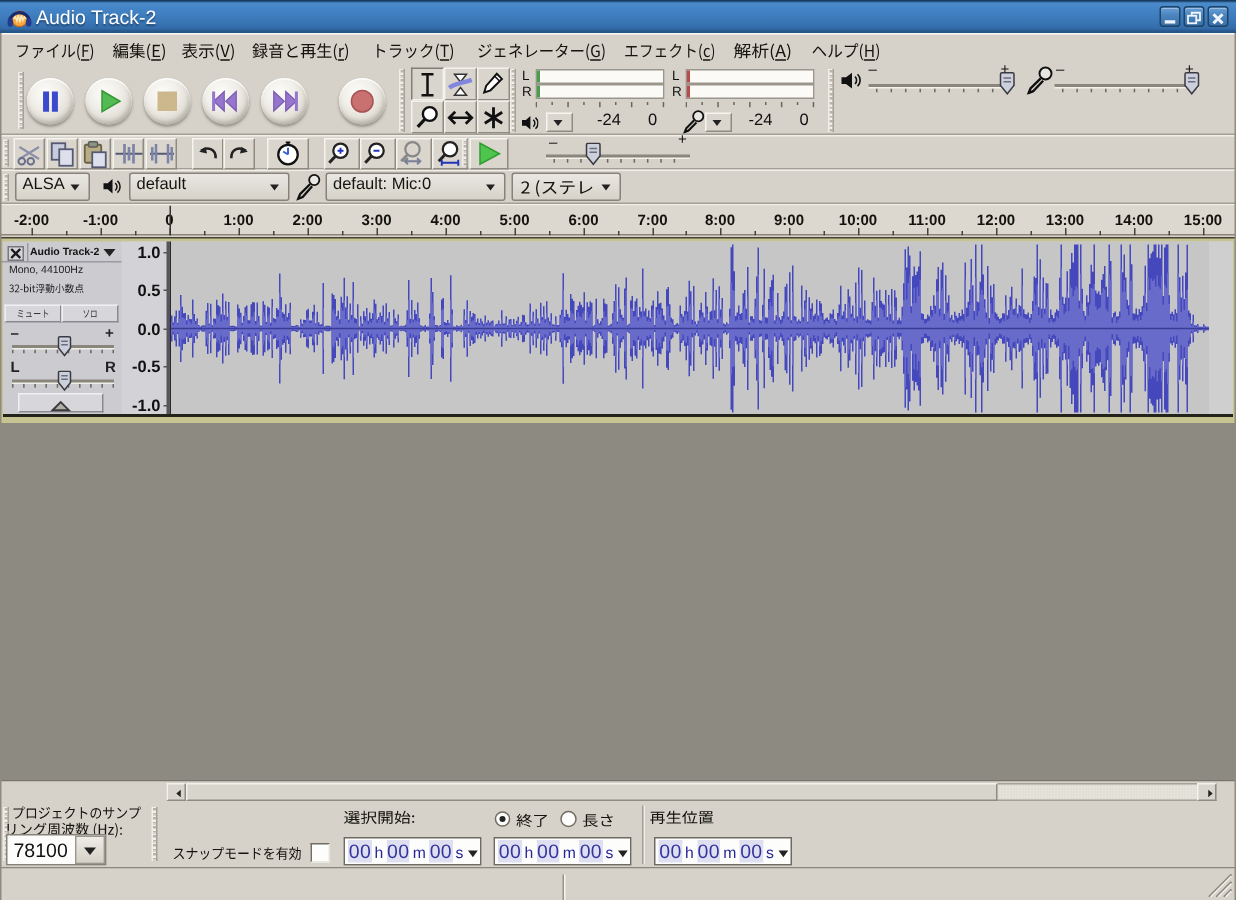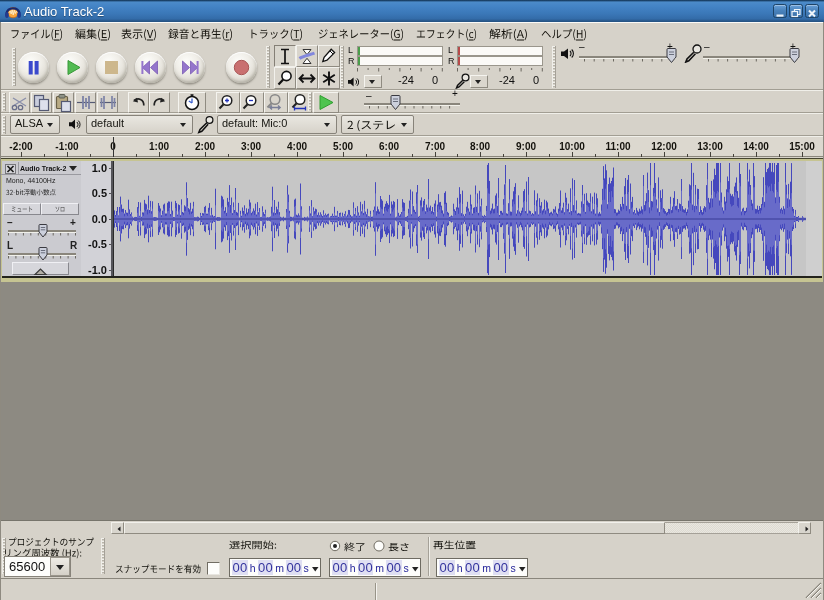--- a/index.html
+++ b/index.html
@@ -511,21 +511,21 @@
       <g transform="translate(0,9.5) scale(0.9053,1)">
         <path d="M7.6 -6.8Q7.6 -6.6 7.8 -6.4Q8.0 -6.2 8.3 -6.2Q8.5 -6.2 8.7 -6.4Q8.9 -6.6 8.9 -6.8Q8.9 -7.1 8.7 -7.3Q8.5 -7.5 8.3 -7.5Q8.0 -7.5 7.8 -7.3Q7.6 -7.1 7.6 -6.8ZM7.2 -6.8Q7.2 -7.1 7.4 -7.4Q7.5 -7.6 7.7 -7.7Q8.0 -7.9 8.3 -7.9Q8.6 -7.9 8.8 -7.7Q9.1 -7.6 9.2 -7.4Q9.3 -7.1 9.3 -6.8Q9.3 -6.5 9.2 -6.3Q9.1 -6.1 8.8 -5.9Q8.6 -5.8 8.3 -5.8Q8.0 -5.8 7.7 -5.9Q7.5 -6.1 7.4 -6.3Q7.2 -6.5 7.2 -6.8ZM8.0 -6.2Q8.0 -6.1 8.0 -6.0Q7.9 -5.9 7.9 -5.7Q7.8 -5.3 7.7 -4.9Q7.6 -4.4 7.4 -3.9Q7.2 -3.5 7.0 -3.0Q6.8 -2.6 6.5 -2.2Q6.0 -1.7 5.5 -1.2Q5.0 -0.7 4.3 -0.3Q3.6 0.1 2.7 0.3L2.1 -0.4Q3.0 -0.6 3.7 -0.9Q4.4 -1.3 4.9 -1.7Q5.4 -2.2 5.8 -2.7Q6.1 -3.1 6.4 -3.6Q6.6 -4.2 6.8 -4.7Q7.0 -5.3 7.0 -5.8Q6.9 -5.8 6.5 -5.8Q6.2 -5.8 5.7 -5.8Q5.2 -5.8 4.6 -5.8Q4.1 -5.8 3.6 -5.8Q3.1 -5.8 2.7 -5.8Q2.3 -5.8 2.2 -5.8Q1.9 -5.8 1.7 -5.7Q1.4 -5.7 1.2 -5.7V-6.6Q1.4 -6.6 1.5 -6.5Q1.7 -6.5 1.9 -6.5Q2.0 -6.5 2.2 -6.5Q2.3 -6.5 2.6 -6.5Q2.9 -6.5 3.3 -6.5Q3.7 -6.5 4.2 -6.5Q4.6 -6.5 5.1 -6.5Q5.5 -6.5 5.9 -6.5Q6.3 -6.5 6.6 -6.5Q6.9 -6.5 7.0 -6.5Q7.1 -6.5 7.2 -6.5Q7.3 -6.5 7.5 -6.6Z M10.9 -6.5Q11.2 -6.5 11.4 -6.5Q11.6 -6.5 11.7 -6.5Q11.8 -6.5 12.2 -6.5Q12.5 -6.5 12.9 -6.5Q13.3 -6.5 13.8 -6.5Q14.3 -6.5 14.8 -6.5Q15.3 -6.5 15.7 -6.5Q16.1 -6.5 16.4 -6.5Q16.7 -6.5 16.8 -6.5Q17.0 -6.5 17.2 -6.5Q17.5 -6.5 17.7 -6.5Q17.7 -6.3 17.7 -6.1Q17.7 -5.9 17.7 -5.8Q17.7 -5.7 17.7 -5.4Q17.7 -5.1 17.7 -4.7Q17.7 -4.3 17.7 -3.9Q17.7 -3.4 17.7 -2.9Q17.7 -2.5 17.7 -2.1Q17.7 -1.7 17.7 -1.4Q17.7 -1.2 17.7 -1.1Q17.7 -1.0 17.7 -0.8Q17.7 -0.6 17.7 -0.4Q17.7 -0.3 17.7 -0.1Q17.7 0.0 17.7 0.1H16.9Q16.9 0.0 16.9 -0.2Q16.9 -0.3 16.9 -0.6Q16.9 -0.8 16.9 -1.0Q16.9 -1.1 16.9 -1.3Q16.9 -1.6 16.9 -2.1Q16.9 -2.5 16.9 -3.0Q16.9 -3.5 16.9 -4.0Q16.9 -4.5 16.9 -4.9Q16.9 -5.3 16.9 -5.5Q16.9 -5.7 16.9 -5.7H11.7Q11.7 -5.7 11.7 -5.5Q11.7 -5.3 11.7 -4.9Q11.7 -4.5 11.7 -4.0Q11.7 -3.5 11.7 -3.0Q11.7 -2.5 11.7 -2.1Q11.7 -1.7 11.7 -1.4Q11.7 -1.1 11.7 -1.0Q11.7 -0.9 11.7 -0.7Q11.7 -0.5 11.7 -0.4Q11.7 -0.2 11.7 -0.1Q11.7 0.0 11.7 0.1H10.9Q10.9 0.0 10.9 -0.1Q10.9 -0.3 10.9 -0.4Q10.9 -0.6 10.9 -0.8Q10.9 -1.0 10.9 -1.1Q10.9 -1.2 10.9 -1.4Q10.9 -1.7 10.9 -2.1Q10.9 -2.5 10.9 -3.0Q10.9 -3.4 10.9 -3.9Q10.9 -4.4 10.9 -4.8Q10.9 -5.1 10.9 -5.4Q10.9 -5.7 10.9 -5.8Q10.9 -5.9 10.9 -6.1Q10.9 -6.3 10.9 -6.5ZM17.2 -1.2V-0.5H11.3V-1.2Z M25.8 -7.1Q25.9 -6.9 26.1 -6.7Q26.3 -6.4 26.4 -6.1Q26.6 -5.8 26.7 -5.6L26.1 -5.4Q26.0 -5.6 25.9 -5.9Q25.7 -6.1 25.6 -6.4Q25.4 -6.6 25.3 -6.9ZM27.0 -7.5Q27.2 -7.4 27.3 -7.1Q27.5 -6.9 27.7 -6.6Q27.8 -6.3 28.0 -6.1L27.4 -5.8Q27.3 -6.1 27.1 -6.4Q27.0 -6.6 26.8 -6.9Q26.7 -7.1 26.5 -7.3ZM21.7 -7.2Q22.0 -7.1 22.2 -6.9Q22.5 -6.7 22.8 -6.6Q23.1 -6.4 23.4 -6.2Q23.7 -6.0 23.8 -5.9L23.4 -5.2Q23.2 -5.4 22.9 -5.5Q22.7 -5.7 22.4 -5.9Q22.1 -6.1 21.8 -6.3Q21.5 -6.5 21.3 -6.6ZM20.3 -0.4Q20.8 -0.5 21.4 -0.7Q21.9 -0.8 22.5 -1.1Q23.0 -1.3 23.5 -1.5Q24.3 -2.0 25.0 -2.6Q25.6 -3.1 26.2 -3.7Q26.7 -4.4 27.1 -5.0L27.6 -4.2Q26.9 -3.3 26.0 -2.4Q25.0 -1.5 23.9 -0.8Q23.4 -0.6 22.9 -0.3Q22.3 -0.1 21.8 0.1Q21.2 0.2 20.8 0.3ZM20.3 -5.1Q20.5 -5.0 20.8 -4.8Q21.1 -4.6 21.4 -4.4Q21.7 -4.3 22.0 -4.1Q22.2 -3.9 22.4 -3.8L22.0 -3.1Q21.8 -3.3 21.5 -3.4Q21.3 -3.6 21.0 -3.8Q20.7 -4.0 20.4 -4.2Q20.1 -4.3 19.9 -4.4Z M30.4 -4.9Q30.6 -4.9 30.8 -4.9Q31.0 -4.9 31.1 -4.9H35.5Q35.6 -4.9 35.8 -4.9Q36.0 -4.9 36.1 -4.9V-4.2Q36.0 -4.2 35.8 -4.2Q35.6 -4.2 35.5 -4.2H31.1Q31.0 -4.2 30.8 -4.2Q30.6 -4.2 30.4 -4.2ZM32.8 -0.3V-4.5H33.6V-0.3ZM30.0 -0.7Q30.1 -0.7 30.3 -0.7Q30.5 -0.7 30.7 -0.7H35.9Q36.1 -0.7 36.2 -0.7Q36.4 -0.7 36.5 -0.7V0.1Q36.4 0.0 36.2 0.0Q36.0 0.0 35.9 0.0H30.7Q30.5 0.0 30.3 0.0Q30.2 0.0 30.0 0.1Z M46.3 -5.9Q46.2 -5.8 46.2 -5.7Q46.1 -5.5 46.1 -5.4Q45.9 -5.0 45.7 -4.4Q45.5 -3.8 45.1 -3.3Q44.8 -2.7 44.4 -2.2Q43.7 -1.4 42.8 -0.7Q41.9 -0.1 40.6 0.4L39.9 -0.2Q40.8 -0.5 41.5 -0.8Q42.2 -1.2 42.7 -1.6Q43.3 -2.1 43.7 -2.6Q44.1 -3.0 44.4 -3.5Q44.7 -4.1 44.9 -4.6Q45.1 -5.1 45.2 -5.5H41.7L42.0 -6.2Q42.1 -6.2 42.4 -6.2Q42.7 -6.2 43.1 -6.2Q43.5 -6.2 43.9 -6.2Q44.3 -6.2 44.6 -6.2Q44.9 -6.2 45.0 -6.2Q45.2 -6.2 45.4 -6.3Q45.5 -6.3 45.6 -6.3ZM43.1 -7.4Q43.0 -7.2 42.9 -7.0Q42.8 -6.8 42.7 -6.6Q42.4 -6.1 42.0 -5.5Q41.5 -4.9 41.0 -4.3Q40.4 -3.7 39.6 -3.2L38.9 -3.7Q39.6 -4.1 40.0 -4.5Q40.5 -4.9 40.9 -5.4Q41.3 -5.8 41.5 -6.2Q41.8 -6.6 41.9 -6.9Q42.0 -7.0 42.1 -7.3Q42.2 -7.5 42.2 -7.7Z M50.7 -0.8Q50.7 -1.0 50.7 -1.4Q50.7 -1.8 50.7 -2.3Q50.7 -2.9 50.7 -3.5Q50.7 -4.1 50.7 -4.7Q50.7 -5.3 50.7 -5.7Q50.7 -6.2 50.7 -6.4Q50.7 -6.6 50.7 -6.8Q50.7 -7.1 50.6 -7.4H51.6Q51.5 -7.1 51.5 -6.9Q51.5 -6.6 51.5 -6.4Q51.5 -6.0 51.5 -5.5Q51.5 -5.0 51.5 -4.4Q51.5 -3.8 51.5 -3.2Q51.5 -2.6 51.5 -2.1Q51.5 -1.6 51.5 -1.3Q51.5 -0.9 51.5 -0.8Q51.5 -0.7 51.5 -0.5Q51.5 -0.3 51.5 -0.1Q51.5 0.1 51.6 0.3H50.6Q50.7 0.1 50.7 -0.3Q50.7 -0.6 50.7 -0.8ZM51.3 -4.9Q51.8 -4.7 52.4 -4.5Q52.9 -4.3 53.5 -4.1Q54.1 -3.9 54.6 -3.7Q55.2 -3.4 55.5 -3.2L55.2 -2.4Q54.8 -2.7 54.3 -2.9Q53.8 -3.1 53.3 -3.3Q52.7 -3.6 52.2 -3.7Q51.7 -3.9 51.3 -4.0Z M62.4 -6.5Q62.3 -5.7 62.1 -4.9Q62.0 -4.1 61.7 -3.4Q61.5 -2.4 61.1 -1.7Q60.8 -1.1 60.4 -0.8Q60.0 -0.4 59.5 -0.4Q59.1 -0.4 58.7 -0.7Q58.3 -1.0 58.1 -1.6Q57.8 -2.2 57.8 -3.0Q57.8 -3.7 58.2 -4.4Q58.5 -5.1 59.0 -5.7Q59.6 -6.2 60.4 -6.5Q61.1 -6.8 62.0 -6.8Q62.8 -6.8 63.5 -6.5Q64.2 -6.3 64.6 -5.8Q65.1 -5.3 65.4 -4.7Q65.6 -4.0 65.6 -3.3Q65.6 -2.3 65.2 -1.6Q64.8 -0.8 64.0 -0.3Q63.2 0.1 62.1 0.3L61.6 -0.4Q61.8 -0.4 62.1 -0.5Q62.3 -0.5 62.4 -0.5Q62.9 -0.6 63.3 -0.9Q63.8 -1.1 64.1 -1.4Q64.4 -1.8 64.6 -2.3Q64.8 -2.7 64.8 -3.4Q64.8 -3.9 64.7 -4.4Q64.5 -4.9 64.1 -5.3Q63.7 -5.7 63.2 -5.9Q62.7 -6.1 62.0 -6.1Q61.2 -6.1 60.6 -5.8Q59.9 -5.6 59.5 -5.1Q59.1 -4.6 58.8 -4.1Q58.6 -3.5 58.6 -3.0Q58.6 -2.4 58.7 -2.0Q58.9 -1.7 59.1 -1.5Q59.3 -1.3 59.6 -1.3Q59.8 -1.3 60.0 -1.5Q60.3 -1.7 60.5 -2.2Q60.8 -2.7 61.0 -3.5Q61.2 -4.2 61.3 -5.0Q61.5 -5.8 61.6 -6.5Z M73.3 -4.4Q73.3 -3.4 73.2 -2.7Q73.1 -1.9 72.8 -1.4Q72.5 -0.8 72.0 -0.4Q71.4 0.1 70.6 0.4L70.0 -0.2Q70.6 -0.4 71.1 -0.7Q71.6 -1.0 71.9 -1.5Q72.3 -1.9 72.4 -2.6Q72.6 -3.3 72.6 -4.3V-6.6Q72.6 -6.9 72.6 -7.1Q72.5 -7.3 72.5 -7.4H73.4Q73.4 -7.3 73.4 -7.1Q73.3 -6.9 73.3 -6.6ZM69.9 -7.3Q69.9 -7.3 69.9 -7.1Q69.9 -6.9 69.9 -6.6V-3.2Q69.9 -3.0 69.9 -2.8Q69.9 -2.6 69.9 -2.5Q69.9 -2.3 69.9 -2.3H69.1Q69.1 -2.3 69.1 -2.5Q69.1 -2.6 69.1 -2.8Q69.1 -3.0 69.1 -3.2V-6.6Q69.1 -6.8 69.1 -7.0Q69.1 -7.2 69.1 -7.3ZM67.1 -5.5Q67.2 -5.5 67.3 -5.5Q67.5 -5.5 67.7 -5.4Q67.9 -5.4 68.1 -5.4H74.4Q74.7 -5.4 74.9 -5.4Q75.2 -5.5 75.3 -5.5V-4.7Q75.2 -4.7 74.9 -4.7Q74.7 -4.7 74.4 -4.7H68.1Q67.9 -4.7 67.7 -4.7Q67.5 -4.7 67.3 -4.7Q67.2 -4.7 67.1 -4.7Z M78.2 -7.0Q78.4 -6.8 78.7 -6.5Q79.1 -6.3 79.4 -6.0Q79.8 -5.7 80.1 -5.5Q80.4 -5.2 80.6 -5.0L80.0 -4.4Q79.8 -4.6 79.5 -4.8Q79.2 -5.1 78.9 -5.4Q78.5 -5.7 78.2 -6.0Q77.9 -6.2 77.6 -6.4ZM77.3 -0.6Q78.2 -0.7 78.9 -0.9Q79.6 -1.2 80.1 -1.4Q80.7 -1.7 81.1 -2.0Q81.9 -2.4 82.5 -3.0Q83.1 -3.6 83.6 -4.3Q84.0 -4.9 84.3 -5.5L84.8 -4.7Q84.4 -4.1 84.0 -3.5Q83.5 -2.9 82.9 -2.3Q82.3 -1.7 81.6 -1.3Q81.1 -1.0 80.5 -0.7Q80.0 -0.4 79.3 -0.2Q78.6 0.0 77.8 0.2Z M93.1 -6.8Q93.1 -6.6 93.3 -6.4Q93.5 -6.2 93.8 -6.2Q94.0 -6.2 94.2 -6.4Q94.4 -6.6 94.4 -6.8Q94.4 -7.1 94.2 -7.3Q94.0 -7.5 93.8 -7.5Q93.5 -7.5 93.3 -7.3Q93.1 -7.1 93.1 -6.8ZM92.7 -6.8Q92.7 -7.1 92.9 -7.4Q93.0 -7.6 93.2 -7.7Q93.5 -7.9 93.8 -7.9Q94.1 -7.9 94.3 -7.7Q94.6 -7.6 94.7 -7.4Q94.8 -7.1 94.8 -6.8Q94.8 -6.5 94.7 -6.3Q94.6 -6.1 94.3 -5.9Q94.1 -5.8 93.8 -5.8Q93.5 -5.8 93.2 -5.9Q93.0 -6.1 92.9 -6.3Q92.7 -6.5 92.7 -6.8ZM93.5 -6.2Q93.5 -6.1 93.5 -6.0Q93.4 -5.9 93.4 -5.7Q93.3 -5.3 93.2 -4.9Q93.1 -4.4 92.9 -3.9Q92.7 -3.5 92.5 -3.0Q92.3 -2.6 92.0 -2.2Q91.5 -1.7 91.0 -1.2Q90.5 -0.7 89.8 -0.3Q89.1 0.1 88.2 0.3L87.6 -0.4Q88.5 -0.6 89.2 -0.9Q89.9 -1.3 90.4 -1.7Q90.9 -2.2 91.3 -2.7Q91.6 -3.1 91.9 -3.6Q92.1 -4.2 92.3 -4.7Q92.5 -5.3 92.5 -5.8Q92.4 -5.8 92.0 -5.8Q91.7 -5.8 91.2 -5.8Q90.7 -5.8 90.1 -5.8Q89.6 -5.8 89.1 -5.8Q88.6 -5.8 88.2 -5.8Q87.8 -5.8 87.7 -5.8Q87.4 -5.8 87.2 -5.7Q86.9 -5.7 86.7 -5.7V-6.6Q86.9 -6.6 87.0 -6.5Q87.2 -6.5 87.4 -6.5Q87.5 -6.5 87.7 -6.5Q87.8 -6.5 88.1 -6.5Q88.4 -6.5 88.8 -6.5Q89.2 -6.5 89.7 -6.5Q90.1 -6.5 90.6 -6.5Q91.0 -6.5 91.4 -6.5Q91.8 -6.5 92.1 -6.5Q92.4 -6.5 92.5 -6.5Q92.6 -6.5 92.7 -6.5Q92.8 -6.5 93.0 -6.6Z" fill="#15140f"></path>
       </g>
     </svg>
 <svg style="position:absolute;left:3px;top:546.5px;overflow:visible" width="79" height="15.5">
       <g transform="translate(0,9.5) scale(0.9922,1)">
         <path d="M7.4 -7.2Q7.4 -7.0 7.4 -6.8Q7.3 -6.6 7.3 -6.4Q7.3 -6.2 7.3 -5.9Q7.3 -5.6 7.3 -5.3Q7.3 -5.0 7.3 -4.8Q7.3 -4.0 7.3 -3.4Q7.2 -2.8 7.1 -2.4Q7.0 -1.9 6.8 -1.6Q6.6 -1.3 6.3 -1.0Q6.0 -0.6 5.6 -0.4Q5.3 -0.1 4.8 0.1Q4.4 0.3 4.1 0.4L3.5 -0.3Q4.1 -0.4 4.7 -0.7Q5.3 -1.0 5.7 -1.5Q6.0 -1.8 6.2 -2.1Q6.3 -2.4 6.4 -2.8Q6.5 -3.2 6.5 -3.7Q6.5 -4.2 6.5 -4.9Q6.5 -5.1 6.5 -5.4Q6.5 -5.6 6.5 -5.9Q6.5 -6.2 6.5 -6.4Q6.5 -6.6 6.5 -6.8Q6.5 -7.0 6.5 -7.2ZM3.0 -7.1Q3.0 -7.0 2.9 -6.8Q2.9 -6.6 2.9 -6.5Q2.9 -6.4 2.9 -6.2Q2.9 -5.9 2.9 -5.6Q2.9 -5.3 2.9 -4.9Q2.9 -4.6 2.9 -4.2Q2.9 -3.9 2.9 -3.6Q2.9 -3.4 2.9 -3.3Q2.9 -3.1 2.9 -2.9Q3.0 -2.7 3.0 -2.6H2.1Q2.1 -2.7 2.1 -2.9Q2.1 -3.1 2.1 -3.3Q2.1 -3.4 2.1 -3.6Q2.1 -3.9 2.1 -4.2Q2.1 -4.6 2.1 -4.9Q2.1 -5.3 2.1 -5.6Q2.1 -5.9 2.1 -6.2Q2.1 -6.4 2.1 -6.5Q2.1 -6.6 2.1 -6.8Q2.1 -7.0 2.1 -7.1Z M11.7 -7.0Q11.9 -6.8 12.2 -6.5Q12.6 -6.3 12.9 -6.0Q13.3 -5.7 13.6 -5.5Q13.9 -5.2 14.1 -5.0L13.5 -4.4Q13.3 -4.6 13.0 -4.8Q12.7 -5.1 12.4 -5.4Q12.0 -5.7 11.7 -6.0Q11.4 -6.2 11.1 -6.4ZM10.8 -0.6Q11.7 -0.7 12.4 -0.9Q13.1 -1.2 13.6 -1.4Q14.2 -1.7 14.6 -2.0Q15.4 -2.4 16.0 -3.0Q16.6 -3.6 17.1 -4.3Q17.5 -4.9 17.8 -5.5L18.3 -4.7Q17.9 -4.1 17.5 -3.5Q17.0 -2.9 16.4 -2.3Q15.8 -1.7 15.1 -1.3Q14.6 -1.0 14.0 -0.7Q13.5 -0.4 12.8 -0.2Q12.1 0.0 11.3 0.2Z M26.3 -7.6Q26.4 -7.4 26.5 -7.2Q26.7 -7.0 26.8 -6.7Q26.9 -6.5 27.0 -6.3L26.5 -6.1Q26.4 -6.4 26.2 -6.7Q26.0 -7.1 25.8 -7.4ZM27.3 -8.0Q27.4 -7.8 27.6 -7.6Q27.7 -7.3 27.9 -7.1Q28.0 -6.9 28.1 -6.7L27.6 -6.5Q27.4 -6.8 27.2 -7.1Q27.0 -7.5 26.8 -7.8ZM26.9 -5.7Q26.8 -5.6 26.8 -5.5Q26.7 -5.3 26.7 -5.2Q26.6 -4.7 26.3 -4.2Q26.1 -3.6 25.8 -3.0Q25.4 -2.5 25.0 -1.9Q24.3 -1.1 23.4 -0.5Q22.5 0.2 21.2 0.7L20.5 0.0Q21.4 -0.2 22.1 -0.6Q22.8 -1.0 23.3 -1.4Q23.9 -1.9 24.3 -2.4Q24.7 -2.8 25.0 -3.3Q25.3 -3.8 25.5 -4.4Q25.7 -4.9 25.8 -5.3H22.3L22.6 -6.0Q22.7 -6.0 23.0 -6.0Q23.4 -6.0 23.8 -6.0Q24.2 -6.0 24.6 -6.0Q25.0 -6.0 25.3 -6.0Q25.6 -6.0 25.6 -6.0Q25.8 -6.0 26.0 -6.0Q26.2 -6.0 26.3 -6.1ZM23.7 -7.1Q23.6 -7.0 23.5 -6.7Q23.4 -6.5 23.3 -6.4Q23.0 -5.9 22.6 -5.3Q22.2 -4.7 21.6 -4.1Q21.0 -3.5 20.2 -3.0L19.6 -3.5Q20.2 -3.8 20.7 -4.3Q21.1 -4.7 21.5 -5.1Q21.9 -5.6 22.1 -6.0Q22.4 -6.4 22.5 -6.7Q22.6 -6.8 22.7 -7.0Q22.8 -7.2 22.8 -7.4Z M30.3 -7.5H36.4V-6.9H30.3ZM31.2 -5.8H35.4V-5.3H31.2ZM31.0 -4.3H35.7V-3.8H31.0ZM29.9 -7.5H30.6V-4.4Q30.6 -3.9 30.6 -3.2Q30.5 -2.5 30.4 -1.8Q30.3 -1.1 30.0 -0.4Q29.8 0.3 29.4 0.8Q29.3 0.7 29.2 0.7Q29.1 0.6 29.0 0.5Q28.9 0.4 28.8 0.4Q29.2 -0.2 29.4 -0.8Q29.6 -1.4 29.7 -2.0Q29.8 -2.7 29.9 -3.3Q29.9 -3.9 29.9 -4.4ZM36.1 -7.5H36.9V-0.1Q36.9 0.2 36.8 0.4Q36.7 0.5 36.4 0.6Q36.2 0.7 35.8 0.7Q35.4 0.8 34.8 0.8Q34.8 0.6 34.7 0.4Q34.6 0.2 34.5 0.1Q34.9 0.1 35.1 0.1Q35.4 0.1 35.6 0.1Q35.8 0.1 35.9 0.1Q36.0 0.1 36.1 0.0Q36.1 -0.0 36.1 -0.1ZM32.9 -6.7H33.6V-4.0H32.9ZM31.8 -3.0H35.2V-0.5H31.8V-1.0H34.5V-2.4H31.8ZM31.5 -3.0H32.1V0.1H31.5Z M41.7 -6.6H46.5V-5.9H41.7ZM41.8 -4.3H46.0V-3.6H41.8ZM43.7 -8.0H44.4V-3.9H43.7ZM41.4 -6.6H42.0V-4.2Q42.0 -3.6 42.0 -3.0Q42.0 -2.4 41.8 -1.7Q41.7 -1.0 41.5 -0.4Q41.2 0.2 40.8 0.8Q40.8 0.7 40.6 0.6Q40.5 0.6 40.4 0.5Q40.3 0.4 40.2 0.4Q40.6 -0.1 40.8 -0.7Q41.1 -1.3 41.2 -1.9Q41.3 -2.5 41.3 -3.1Q41.4 -3.7 41.4 -4.2ZM46.3 -6.6H46.5L46.6 -6.6L47.1 -6.5Q46.9 -6.0 46.7 -5.5Q46.5 -4.9 46.3 -4.6L45.7 -4.8Q45.8 -5.1 46.0 -5.6Q46.2 -6.1 46.3 -6.5ZM42.9 -3.9Q43.2 -2.9 43.8 -2.1Q44.4 -1.3 45.3 -0.7Q46.1 -0.1 47.2 0.2Q47.1 0.2 47.0 0.3Q46.9 0.4 46.8 0.6Q46.8 0.7 46.7 0.8Q45.1 0.2 43.9 -0.9Q42.8 -2.1 42.3 -3.7ZM38.9 -7.4 39.3 -7.9Q39.6 -7.8 39.9 -7.6Q40.2 -7.4 40.5 -7.2Q40.8 -7.0 40.9 -6.9L40.5 -6.3Q40.3 -6.5 40.1 -6.6Q39.8 -6.8 39.5 -7.0Q39.2 -7.2 38.9 -7.4ZM38.4 -4.8 38.8 -5.3Q39.0 -5.2 39.4 -5.0Q39.7 -4.9 40.0 -4.7Q40.3 -4.5 40.5 -4.4L40.0 -3.8Q39.9 -3.9 39.6 -4.1Q39.3 -4.3 39.0 -4.5Q38.6 -4.7 38.4 -4.8ZM38.6 0.2Q38.8 -0.2 39.1 -0.7Q39.4 -1.2 39.6 -1.8Q39.9 -2.3 40.1 -2.9L40.7 -2.4Q40.5 -1.9 40.2 -1.4Q40.0 -0.9 39.7 -0.3Q39.5 0.2 39.2 0.6ZM45.7 -4.3H45.8L46.0 -4.3L46.4 -4.1Q46.1 -2.8 45.4 -1.8Q44.7 -0.9 43.9 -0.2Q43.0 0.4 42.0 0.8Q41.9 0.7 41.8 0.6Q41.8 0.5 41.7 0.4Q41.6 0.2 41.5 0.2Q42.5 -0.1 43.3 -0.7Q44.2 -1.3 44.8 -2.1Q45.4 -3.0 45.7 -4.1Z M47.9 -2.9H52.5V-2.3H47.9ZM47.9 -6.2H52.5V-5.6H47.9ZM49.6 -3.7 50.3 -3.6Q50.1 -3.1 49.8 -2.6Q49.6 -2.1 49.3 -1.6Q49.1 -1.1 48.8 -0.8L48.2 -1.0Q48.4 -1.3 48.7 -1.8Q48.9 -2.3 49.2 -2.8Q49.4 -3.3 49.6 -3.7ZM51.1 -2.6 51.7 -2.5Q51.6 -1.8 51.4 -1.2Q51.1 -0.7 50.7 -0.3Q50.2 0.0 49.6 0.3Q49.0 0.6 48.2 0.8Q48.2 0.6 48.1 0.4Q48.0 0.3 47.9 0.2Q48.9 -0.0 49.5 -0.3Q50.2 -0.7 50.6 -1.2Q50.9 -1.8 51.1 -2.6ZM51.7 -7.8 52.3 -7.5Q52.1 -7.2 51.8 -6.9Q51.6 -6.5 51.4 -6.3L50.9 -6.5Q51.1 -6.8 51.3 -7.1Q51.5 -7.5 51.7 -7.8ZM49.9 -8.0H50.6V-3.6H49.9ZM48.3 -7.5 48.8 -7.8Q49.0 -7.5 49.2 -7.1Q49.4 -6.8 49.4 -6.5L48.9 -6.3Q48.8 -6.5 48.6 -6.9Q48.5 -7.2 48.3 -7.5ZM49.9 -6.0 50.4 -5.7Q50.2 -5.3 49.8 -4.9Q49.4 -4.5 49.0 -4.2Q48.6 -3.8 48.2 -3.6Q48.2 -3.7 48.0 -3.9Q47.9 -4.0 47.8 -4.1Q48.2 -4.3 48.6 -4.6Q49.0 -4.9 49.4 -5.2Q49.7 -5.6 49.9 -6.0ZM50.5 -5.6Q50.6 -5.6 50.9 -5.4Q51.1 -5.3 51.4 -5.1Q51.7 -4.9 51.9 -4.8Q52.2 -4.6 52.3 -4.5L51.9 -4.0Q51.7 -4.1 51.5 -4.3Q51.3 -4.5 51.0 -4.7Q50.8 -4.9 50.5 -5.1Q50.3 -5.2 50.1 -5.3ZM53.2 -6.2H56.6V-5.6H53.2ZM53.5 -8.0 54.2 -7.9Q54.0 -7.0 53.8 -6.1Q53.6 -5.2 53.2 -4.5Q52.9 -3.8 52.5 -3.2Q52.4 -3.3 52.3 -3.4Q52.2 -3.5 52.1 -3.5Q52.0 -3.6 51.9 -3.7Q52.3 -4.2 52.6 -4.9Q52.9 -5.6 53.1 -6.4Q53.3 -7.1 53.5 -8.0ZM55.3 -5.9 56.1 -5.8Q55.8 -4.1 55.4 -2.9Q54.9 -1.6 54.2 -0.7Q53.4 0.2 52.2 0.8Q52.2 0.7 52.1 0.6Q52.0 0.5 51.9 0.3Q51.9 0.2 51.8 0.1Q52.9 -0.4 53.6 -1.2Q54.3 -2.0 54.7 -3.2Q55.1 -4.3 55.3 -5.9ZM53.6 -5.6Q53.8 -4.3 54.2 -3.2Q54.6 -2.0 55.2 -1.2Q55.8 -0.3 56.7 0.1Q56.6 0.2 56.5 0.3Q56.4 0.4 56.3 0.5Q56.3 0.7 56.2 0.8Q55.3 0.2 54.6 -0.7Q54.0 -1.6 53.6 -2.9Q53.2 -4.1 53.0 -5.5ZM48.8 -1.1 49.2 -1.6Q49.7 -1.4 50.3 -1.1Q50.9 -0.8 51.3 -0.5Q51.8 -0.3 52.2 0.0L51.7 0.5Q51.3 0.2 50.9 -0.0Q50.4 -0.3 49.9 -0.6Q49.3 -0.9 48.8 -1.1Z M61.4 1.9Q60.7 0.8 60.4 -0.4Q60.0 -1.5 60.0 -3.0Q60.0 -4.4 60.4 -5.5Q60.7 -6.7 61.4 -7.8L61.9 -7.5Q61.3 -6.5 61.0 -5.3Q60.7 -4.2 60.7 -3.0Q60.7 -1.7 61.0 -0.6Q61.3 0.6 61.9 1.6Z M63.3 0.0V-7.0H64.2V-4.0H67.4V-7.0H68.3V0.0H67.4V-3.3H64.2V0.0Z M69.6 0.0V-0.5L72.3 -4.5H69.9V-5.2H73.4V-4.7L70.7 -0.7H73.5V0.0Z M74.7 1.9 74.2 1.6Q74.8 0.6 75.1 -0.6Q75.4 -1.7 75.4 -3.0Q75.4 -4.2 75.1 -5.3Q74.8 -6.5 74.2 -7.5L74.7 -7.8Q75.4 -6.7 75.7 -5.5Q76.1 -4.4 76.1 -3.0Q76.1 -1.5 75.7 -0.4Q75.4 0.8 74.7 1.9Z M78.3 -3.7Q78.0 -3.7 77.9 -3.9Q77.7 -4.1 77.7 -4.4Q77.7 -4.7 77.9 -4.8Q78.0 -5.0 78.3 -5.0Q78.6 -5.0 78.7 -4.8Q78.9 -4.7 78.9 -4.4Q78.9 -4.1 78.7 -3.9Q78.6 -3.7 78.3 -3.7ZM78.3 0.1Q78.0 0.1 77.9 -0.1Q77.7 -0.2 77.7 -0.5Q77.7 -0.8 77.9 -1.0Q78.0 -1.2 78.3 -1.2Q78.6 -1.2 78.7 -1.0Q78.9 -0.8 78.9 -0.5Q78.9 -0.2 78.7 -0.1Q78.6 0.1 78.3 0.1Z" fill="#15140f"></path>
       </g>
     </svg>
 <div class="abs" style="left:4px;top:556px;width:67px;height:21px;background:#fdfdfb;border:1px solid #87837a"></div>
-<div class="abs" style="left:9px;top:559px;font-size:13px;color:#111">65600</div>
+<div class="abs" style="left:9px;top:559px;font-size:13px;color:#111">78100</div>
 <div class="abs" style="left:50px;top:557px;width:20px;height:19px;background:linear-gradient(180deg,#eeece6,#d5d1c8);border:1px solid #9a968c"></div>
 <div class="carr" style="left:56px;top:565px;border-left-width:4.5px;border-right-width:4.5px;border-top-width:5px"></div>
 <div class="grip" style="left:101px;top:538px;height:36px"></div>
 <svg style="position:absolute;left:115px;top:562.5px;overflow:visible" width="86" height="15.5">
       <g transform="translate(0,9.5) scale(0.9053,1)">
         <path d="M7.6 -6.4Q7.6 -6.3 7.5 -6.2Q7.4 -6.0 7.4 -5.9Q7.2 -5.5 6.9 -4.9Q6.6 -4.3 6.2 -3.8Q5.9 -3.2 5.5 -2.8Q4.9 -2.2 4.3 -1.6Q3.7 -1.1 3.0 -0.6Q2.3 -0.1 1.6 0.2L0.9 -0.4Q1.7 -0.7 2.4 -1.2Q3.1 -1.6 3.8 -2.2Q4.4 -2.7 4.9 -3.2Q5.2 -3.6 5.5 -4.1Q5.8 -4.5 6.1 -5.0Q6.3 -5.5 6.4 -5.9Q6.4 -5.9 6.1 -5.9Q5.8 -5.9 5.4 -5.9Q5.0 -5.9 4.6 -5.9Q4.2 -5.9 3.8 -5.9Q3.4 -5.9 3.1 -5.9Q2.8 -5.9 2.7 -5.9Q2.6 -5.9 2.4 -5.9Q2.2 -5.9 2.0 -5.9Q1.8 -5.9 1.8 -5.8V-6.7Q1.8 -6.7 2.0 -6.7Q2.2 -6.7 2.4 -6.7Q2.6 -6.6 2.7 -6.6Q2.8 -6.6 3.1 -6.6Q3.4 -6.6 3.8 -6.6Q4.2 -6.6 4.6 -6.6Q5.0 -6.6 5.4 -6.6Q5.8 -6.6 6.0 -6.6Q6.3 -6.6 6.4 -6.6Q6.6 -6.6 6.8 -6.7Q7.0 -6.7 7.1 -6.7ZM5.6 -3.3Q6.0 -3.0 6.4 -2.6Q6.8 -2.2 7.2 -1.8Q7.6 -1.4 8.0 -1.0Q8.3 -0.6 8.5 -0.3L7.9 0.3Q7.5 -0.2 7.1 -0.7Q6.6 -1.3 6.1 -1.8Q5.6 -2.3 5.1 -2.8Z M14.1 -6.4Q14.1 -6.6 14.1 -6.9Q14.1 -7.2 14.0 -7.4H15.0Q14.9 -7.2 14.9 -6.9Q14.9 -6.6 14.9 -6.4Q14.9 -6.1 14.9 -5.8Q14.9 -5.4 14.9 -5.1Q14.9 -4.7 14.9 -4.4Q14.9 -3.6 14.8 -2.9Q14.6 -2.3 14.3 -1.7Q14.0 -1.1 13.5 -0.6Q13.0 -0.1 12.3 0.4L11.5 -0.2Q12.2 -0.5 12.7 -0.9Q13.2 -1.3 13.5 -1.9Q13.8 -2.4 14.0 -3.0Q14.1 -3.7 14.1 -4.4Q14.1 -4.7 14.1 -5.1Q14.1 -5.4 14.1 -5.8Q14.1 -6.1 14.1 -6.4ZM10.4 -5.2Q10.6 -5.2 10.8 -5.1Q11.1 -5.1 11.3 -5.1Q11.4 -5.1 11.8 -5.1Q12.1 -5.1 12.6 -5.1Q13.2 -5.1 13.8 -5.1Q14.4 -5.1 15.0 -5.1Q15.6 -5.1 16.1 -5.1Q16.6 -5.1 17.0 -5.1Q17.3 -5.1 17.4 -5.1Q17.7 -5.1 17.9 -5.1Q18.1 -5.2 18.3 -5.2V-4.4Q18.1 -4.4 17.9 -4.4Q17.7 -4.4 17.4 -4.4Q17.3 -4.4 17.0 -4.4Q16.6 -4.4 16.1 -4.4Q15.6 -4.4 15.0 -4.4Q14.4 -4.4 13.8 -4.4Q13.2 -4.4 12.6 -4.4Q12.1 -4.4 11.8 -4.4Q11.4 -4.4 11.3 -4.4Q11.1 -4.4 10.8 -4.4Q10.6 -4.4 10.4 -4.4Z M23.6 -5.5Q23.7 -5.3 23.8 -5.0Q23.9 -4.8 24.0 -4.5Q24.1 -4.1 24.2 -3.9Q24.3 -3.6 24.3 -3.4L23.6 -3.2Q23.6 -3.3 23.5 -3.6Q23.4 -3.9 23.3 -4.2Q23.2 -4.5 23.1 -4.8Q23.0 -5.1 22.9 -5.2ZM27.0 -4.9Q27.0 -4.8 26.9 -4.7Q26.9 -4.6 26.9 -4.5Q26.7 -3.7 26.4 -2.9Q26.0 -2.2 25.5 -1.5Q24.9 -0.7 24.1 -0.2Q23.2 0.4 22.4 0.7L21.8 0.1Q22.4 -0.1 22.9 -0.4Q23.5 -0.7 24.0 -1.1Q24.5 -1.5 24.9 -1.9Q25.2 -2.4 25.5 -2.9Q25.8 -3.4 26.0 -4.0Q26.1 -4.6 26.2 -5.2ZM21.4 -5.0Q21.5 -4.8 21.6 -4.6Q21.7 -4.3 21.8 -4.0Q21.9 -3.6 22.1 -3.3Q22.2 -3.0 22.2 -2.9L21.5 -2.6Q21.5 -2.8 21.4 -3.1Q21.3 -3.4 21.1 -3.7Q21.0 -4.0 20.9 -4.3Q20.7 -4.6 20.7 -4.7Z M36.1 -6.8Q36.1 -6.6 36.3 -6.4Q36.5 -6.2 36.8 -6.2Q37.0 -6.2 37.2 -6.4Q37.4 -6.6 37.4 -6.8Q37.4 -7.1 37.2 -7.3Q37.0 -7.5 36.8 -7.5Q36.5 -7.5 36.3 -7.3Q36.1 -7.1 36.1 -6.8ZM35.7 -6.8Q35.7 -7.1 35.9 -7.4Q36.0 -7.6 36.2 -7.7Q36.5 -7.9 36.8 -7.9Q37.1 -7.9 37.3 -7.7Q37.6 -7.6 37.7 -7.4Q37.8 -7.1 37.8 -6.8Q37.8 -6.5 37.7 -6.3Q37.6 -6.1 37.3 -5.9Q37.1 -5.8 36.8 -5.8Q36.5 -5.8 36.2 -5.9Q36.0 -6.1 35.9 -6.3Q35.7 -6.5 35.7 -6.8ZM36.5 -6.2Q36.5 -6.1 36.5 -6.0Q36.4 -5.9 36.4 -5.7Q36.3 -5.3 36.2 -4.9Q36.1 -4.4 35.9 -3.9Q35.7 -3.5 35.5 -3.0Q35.3 -2.6 35.0 -2.2Q34.5 -1.7 34.0 -1.2Q33.5 -0.7 32.8 -0.3Q32.1 0.1 31.2 0.3L30.6 -0.4Q31.5 -0.6 32.2 -0.9Q32.9 -1.3 33.4 -1.7Q33.9 -2.2 34.3 -2.7Q34.6 -3.1 34.9 -3.6Q35.1 -4.2 35.3 -4.7Q35.5 -5.3 35.5 -5.8Q35.4 -5.8 35.0 -5.8Q34.7 -5.8 34.2 -5.8Q33.7 -5.8 33.1 -5.8Q32.6 -5.8 32.1 -5.8Q31.6 -5.8 31.2 -5.8Q30.8 -5.8 30.7 -5.8Q30.4 -5.8 30.2 -5.7Q29.9 -5.7 29.7 -5.7V-6.6Q29.9 -6.6 30.0 -6.5Q30.2 -6.5 30.4 -6.5Q30.5 -6.5 30.7 -6.5Q30.8 -6.5 31.1 -6.5Q31.4 -6.5 31.8 -6.5Q32.2 -6.5 32.7 -6.5Q33.1 -6.5 33.6 -6.5Q34.0 -6.5 34.4 -6.5Q34.8 -6.5 35.1 -6.5Q35.4 -6.5 35.5 -6.5Q35.6 -6.5 35.7 -6.5Q35.8 -6.5 36.0 -6.6Z M39.7 -6.7Q39.9 -6.7 40.1 -6.7Q40.3 -6.7 40.6 -6.7Q40.7 -6.7 41.1 -6.7Q41.4 -6.7 41.9 -6.7Q42.3 -6.7 42.8 -6.7Q43.3 -6.7 43.8 -6.7Q44.2 -6.7 44.6 -6.7Q44.9 -6.7 45.1 -6.7Q45.3 -6.7 45.5 -6.7Q45.7 -6.7 45.9 -6.7V-6.0Q45.7 -6.0 45.5 -6.0Q45.3 -6.0 45.1 -6.0Q44.9 -6.0 44.6 -6.0Q44.2 -6.0 43.7 -6.0Q43.3 -6.0 42.8 -6.0Q42.3 -6.0 41.8 -6.0Q41.4 -6.0 41.0 -6.0Q40.7 -6.0 40.6 -6.0Q40.3 -6.0 40.1 -6.0Q39.9 -6.0 39.7 -6.0ZM42.6 -3.7Q42.6 -3.4 42.6 -3.1Q42.6 -2.7 42.6 -2.4Q42.6 -2.1 42.6 -1.8Q42.6 -1.5 42.6 -1.4Q42.6 -1.0 42.9 -0.8Q43.2 -0.6 43.8 -0.6Q44.5 -0.6 45.1 -0.6Q45.7 -0.7 46.3 -0.8L46.3 0.0Q45.9 0.1 45.5 0.1Q45.1 0.1 44.6 0.1Q44.2 0.1 43.7 0.1Q43.0 0.1 42.6 -0.0Q42.2 -0.2 42.0 -0.5Q41.8 -0.8 41.8 -1.1Q41.8 -1.4 41.8 -1.7Q41.8 -2.1 41.8 -2.4Q41.8 -2.8 41.8 -3.1Q41.8 -3.4 41.8 -3.7Q41.8 -3.8 41.8 -4.1Q41.8 -4.3 41.8 -4.7Q41.8 -5.0 41.8 -5.3Q41.8 -5.6 41.8 -5.9Q41.8 -6.1 41.8 -6.2L42.6 -6.2Q42.6 -6.1 42.6 -5.8Q42.6 -5.6 42.6 -5.2Q42.6 -4.9 42.6 -4.6Q42.6 -4.3 42.6 -4.0Q42.6 -3.8 42.6 -3.7ZM39.1 -4.0Q39.3 -4.0 39.5 -4.0Q39.8 -4.0 40.0 -4.0Q40.1 -4.0 40.5 -4.0Q40.9 -4.0 41.3 -4.0Q41.8 -4.0 42.4 -4.0Q42.9 -4.0 43.5 -4.0Q44.1 -4.0 44.5 -4.0Q45.0 -4.0 45.4 -4.0Q45.7 -4.0 45.8 -4.0Q45.9 -4.0 46.1 -4.0Q46.2 -4.0 46.4 -4.0Q46.5 -4.0 46.6 -4.0V-3.3Q46.5 -3.3 46.2 -3.3Q46.0 -3.3 45.8 -3.3Q45.7 -3.3 45.4 -3.3Q45.0 -3.3 44.5 -3.3Q44.1 -3.3 43.5 -3.3Q42.9 -3.3 42.4 -3.3Q41.8 -3.3 41.3 -3.3Q40.9 -3.3 40.5 -3.3Q40.1 -3.3 40.0 -3.3Q39.8 -3.3 39.6 -3.3Q39.3 -3.3 39.1 -3.2Z M48.5 -4.1Q48.6 -4.1 48.8 -4.1Q49.0 -4.1 49.3 -4.1Q49.5 -4.1 49.8 -4.1Q49.9 -4.1 50.3 -4.1Q50.6 -4.1 51.0 -4.1Q51.4 -4.1 51.9 -4.1Q52.4 -4.1 52.9 -4.1Q53.4 -4.1 53.8 -4.1Q54.2 -4.1 54.5 -4.1Q54.8 -4.1 55.0 -4.1Q55.4 -4.1 55.6 -4.1Q55.9 -4.1 56.0 -4.1V-3.2Q55.9 -3.2 55.6 -3.2Q55.3 -3.2 55.0 -3.2Q54.9 -3.2 54.5 -3.2Q54.2 -3.2 53.8 -3.2Q53.4 -3.2 52.9 -3.2Q52.4 -3.2 51.9 -3.2Q51.4 -3.2 51.0 -3.2Q50.6 -3.2 50.3 -3.2Q49.9 -3.2 49.8 -3.2Q49.4 -3.2 49.0 -3.2Q48.7 -3.2 48.5 -3.2Z M63.2 -6.8Q63.4 -6.7 63.5 -6.4Q63.7 -6.2 63.8 -5.9Q64.0 -5.6 64.1 -5.4L63.6 -5.2Q63.4 -5.4 63.3 -5.7Q63.2 -5.9 63.0 -6.2Q62.9 -6.4 62.7 -6.6ZM64.4 -7.3Q64.5 -7.2 64.7 -6.9Q64.8 -6.7 65.0 -6.4Q65.2 -6.1 65.3 -5.9L64.7 -5.6Q64.6 -5.9 64.5 -6.1Q64.3 -6.4 64.2 -6.6Q64.0 -6.9 63.9 -7.1ZM59.9 -0.7Q59.9 -0.8 59.9 -1.2Q59.9 -1.6 59.9 -2.2Q59.9 -2.8 59.9 -3.4Q59.9 -4.0 59.9 -4.6Q59.9 -5.1 59.9 -5.6Q59.9 -6.0 59.9 -6.2Q59.9 -6.4 59.9 -6.7Q59.9 -7.0 59.8 -7.2H60.8Q60.7 -7.0 60.7 -6.7Q60.7 -6.5 60.7 -6.2Q60.7 -5.9 60.7 -5.4Q60.7 -4.8 60.7 -4.3Q60.7 -3.7 60.7 -3.1Q60.7 -2.5 60.7 -2.0Q60.7 -1.5 60.7 -1.2Q60.7 -0.8 60.7 -0.7Q60.7 -0.6 60.7 -0.4Q60.7 -0.2 60.7 0.1Q60.7 0.3 60.8 0.4H59.8Q59.9 0.2 59.9 -0.1Q59.9 -0.4 59.9 -0.7ZM60.5 -4.7Q61.0 -4.6 61.6 -4.4Q62.1 -4.2 62.7 -4.0Q63.3 -3.8 63.8 -3.5Q64.4 -3.3 64.8 -3.1L64.4 -2.3Q64.0 -2.5 63.5 -2.8Q63.0 -3.0 62.5 -3.2Q61.9 -3.4 61.4 -3.6Q60.9 -3.8 60.5 -3.9Z M70.9 -7.5Q70.8 -7.2 70.7 -6.8Q70.6 -6.5 70.4 -6.0Q70.3 -5.5 70.0 -5.1Q69.8 -4.6 69.5 -4.3Q69.7 -4.4 69.9 -4.5Q70.1 -4.5 70.4 -4.6Q70.6 -4.6 70.8 -4.6Q71.3 -4.6 71.7 -4.3Q72.1 -4.0 72.1 -3.4Q72.1 -3.2 72.1 -2.9Q72.1 -2.7 72.1 -2.4Q72.1 -2.1 72.1 -1.8Q72.1 -1.5 72.1 -1.2H71.4Q71.4 -1.4 71.4 -1.7Q71.4 -1.9 71.4 -2.2Q71.4 -2.5 71.4 -2.8Q71.4 -3.0 71.4 -3.2Q71.4 -3.6 71.2 -3.8Q70.9 -4.0 70.5 -4.0Q70.1 -4.0 69.7 -3.8Q69.2 -3.6 68.9 -3.3Q68.7 -3.1 68.5 -2.9Q68.3 -2.6 68.0 -2.3L67.4 -2.8Q68.1 -3.5 68.5 -4.1Q69.0 -4.6 69.3 -5.1Q69.6 -5.6 69.7 -6.0Q69.9 -6.4 70.0 -6.8Q70.1 -7.2 70.1 -7.6ZM67.6 -6.5Q68.0 -6.4 68.4 -6.4Q68.9 -6.4 69.2 -6.4Q69.9 -6.4 70.6 -6.4Q71.3 -6.5 72.1 -6.5Q72.8 -6.6 73.5 -6.7L73.5 -6.0Q73.0 -5.9 72.4 -5.9Q71.9 -5.8 71.3 -5.8Q70.7 -5.7 70.2 -5.7Q69.6 -5.7 69.2 -5.7Q69.0 -5.7 68.7 -5.7Q68.5 -5.7 68.2 -5.7Q67.9 -5.8 67.6 -5.8ZM74.9 -4.2Q74.8 -4.2 74.6 -4.1Q74.5 -4.1 74.3 -4.0Q74.2 -3.9 74.0 -3.9Q73.5 -3.7 72.9 -3.4Q72.2 -3.1 71.5 -2.8Q71.1 -2.5 70.7 -2.3Q70.3 -2.0 70.1 -1.7Q69.9 -1.5 69.9 -1.1Q69.9 -0.9 70.1 -0.7Q70.2 -0.5 70.4 -0.4Q70.7 -0.3 71.0 -0.3Q71.3 -0.3 71.6 -0.3Q72.2 -0.3 72.9 -0.3Q73.6 -0.4 74.2 -0.5L74.2 0.3Q73.9 0.3 73.4 0.3Q73.0 0.4 72.5 0.4Q72.0 0.4 71.6 0.4Q70.9 0.4 70.4 0.3Q69.8 0.2 69.5 -0.1Q69.2 -0.4 69.2 -1.0Q69.2 -1.5 69.4 -1.8Q69.6 -2.2 69.9 -2.5Q70.2 -2.8 70.7 -3.0Q71.1 -3.3 71.5 -3.5Q71.9 -3.7 72.3 -3.9Q72.8 -4.1 73.1 -4.2Q73.5 -4.4 73.8 -4.5Q74.0 -4.6 74.2 -4.7Q74.4 -4.8 74.6 -4.9Z M76.6 -6.7H84.9V-6.1H76.6ZM78.9 -3.4H83.4V-2.7H78.9ZM78.4 -5.0H83.3V-4.3H79.1V0.8H78.4ZM83.1 -5.0H83.8V-0.1Q83.8 0.2 83.7 0.4Q83.6 0.5 83.4 0.6Q83.2 0.7 82.8 0.7Q82.4 0.7 81.7 0.7Q81.7 0.6 81.7 0.4Q81.6 0.2 81.5 0.0Q81.8 0.1 82.1 0.1Q82.4 0.1 82.6 0.1Q82.8 0.1 82.9 0.1Q83.0 0.1 83.1 0.0Q83.1 -0.0 83.1 -0.1ZM79.7 -8.0 80.4 -7.8Q80.1 -6.8 79.6 -5.8Q79.1 -4.7 78.4 -3.9Q77.7 -3.0 76.8 -2.3Q76.8 -2.4 76.7 -2.5Q76.6 -2.6 76.5 -2.7Q76.4 -2.8 76.4 -2.9Q77.0 -3.3 77.5 -3.9Q78.1 -4.5 78.5 -5.2Q78.9 -5.8 79.2 -6.5Q79.5 -7.3 79.7 -8.0ZM78.9 -1.7H83.4V-1.1H78.9Z M85.9 -6.7H90.6V-6.0H85.9ZM88.0 -8.0H88.7V-6.4H88.0ZM87.1 -5.7 87.8 -5.5Q87.5 -4.9 87.1 -4.3Q86.7 -3.7 86.3 -3.3Q86.3 -3.4 86.2 -3.5Q86.1 -3.5 85.9 -3.6Q85.8 -3.7 85.8 -3.7Q86.2 -4.1 86.5 -4.6Q86.9 -5.1 87.1 -5.7ZM88.9 -4.1 89.6 -3.9Q89.1 -2.4 88.3 -1.2Q87.5 -0.0 86.3 0.7Q86.2 0.7 86.1 0.6Q86.0 0.5 85.9 0.4Q85.8 0.2 85.8 0.2Q86.9 -0.5 87.7 -1.6Q88.5 -2.7 88.9 -4.1ZM88.9 -5.5 89.4 -5.7Q89.7 -5.5 89.9 -5.2Q90.2 -4.8 90.3 -4.5Q90.5 -4.2 90.6 -4.0L90.0 -3.6Q89.9 -3.9 89.8 -4.2Q89.6 -4.5 89.3 -4.8Q89.1 -5.2 88.9 -5.5ZM86.8 -3.2 87.2 -3.7Q87.7 -3.3 88.3 -2.8Q88.8 -2.3 89.3 -1.9Q89.8 -1.4 90.1 -1.0L89.6 -0.4Q89.4 -0.8 88.9 -1.3Q88.4 -1.8 87.8 -2.3Q87.3 -2.8 86.8 -3.2ZM90.5 -5.8H94.0V-5.1H90.5ZM93.7 -5.8H94.4Q94.4 -5.8 94.4 -5.7Q94.4 -5.6 94.4 -5.6Q94.4 -5.5 94.4 -5.4Q94.3 -3.9 94.3 -2.9Q94.3 -1.9 94.2 -1.2Q94.2 -0.5 94.1 -0.2Q94.0 0.2 93.9 0.3Q93.8 0.5 93.6 0.6Q93.5 0.7 93.2 0.7Q93.0 0.7 92.7 0.7Q92.4 0.7 92.0 0.7Q92.0 0.5 92.0 0.3Q91.9 0.2 91.8 0.0Q92.2 0.0 92.5 0.0Q92.8 0.1 92.9 0.1Q93.1 0.1 93.1 0.0Q93.2 0.0 93.3 -0.1Q93.4 -0.2 93.4 -0.5Q93.5 -0.9 93.6 -1.5Q93.6 -2.2 93.6 -3.2Q93.7 -4.2 93.7 -5.6ZM91.7 -7.9H92.3Q92.3 -6.8 92.3 -5.8Q92.3 -4.8 92.2 -3.8Q92.1 -2.8 91.9 -2.0Q91.6 -1.1 91.3 -0.4Q90.9 0.3 90.2 0.8Q90.1 0.7 90.0 0.5Q89.8 0.4 89.7 0.3Q90.3 -0.2 90.7 -0.9Q91.0 -1.5 91.2 -2.3Q91.5 -3.1 91.5 -4.0Q91.6 -4.9 91.6 -5.9Q91.7 -6.9 91.7 -7.9Z" fill="#15140f"></path>
       </g>
     </svg>
 <div class="abs" style="left:207px;top:562px;width:13px;height:13px;background:#fdfdfb;border:1px solid #716d63;border-bottom-color:#e8e6e0;border-right-color:#e8e6e0"></div>
 <svg style="position:absolute;left:229px;top:538.5px;overflow:visible" width="48" height="15.5">

